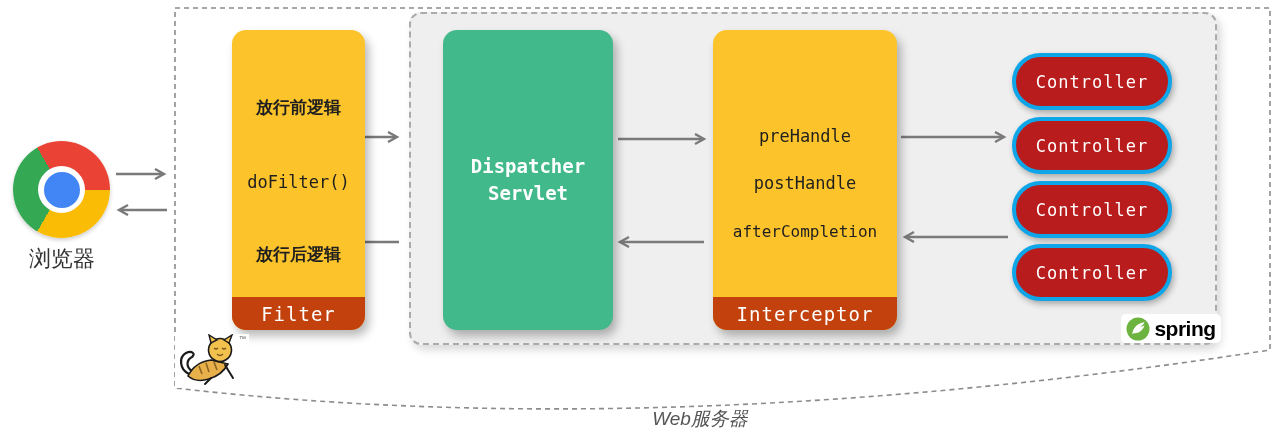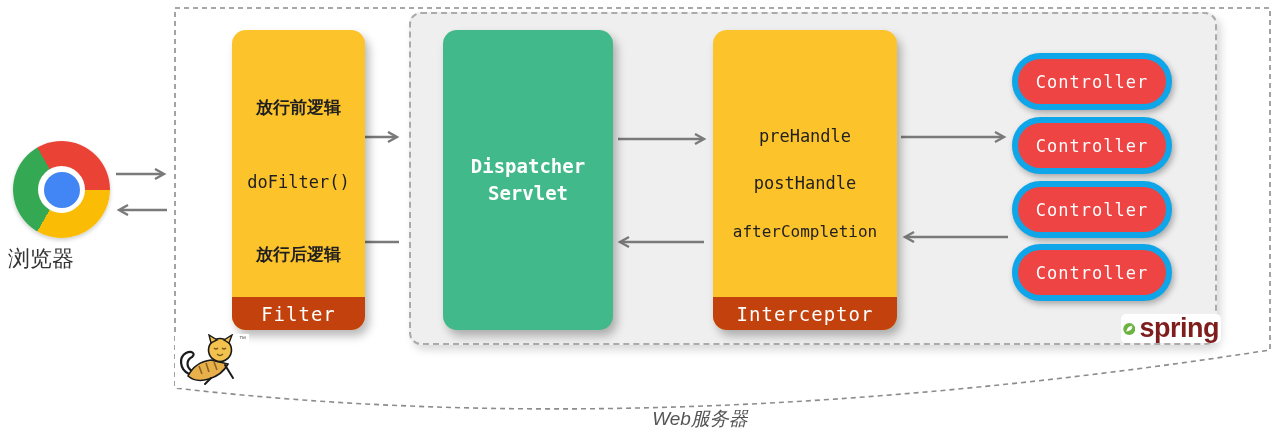--- a/index.html
+++ b/index.html
@@ -32,57 +32,57 @@
     font-size:19px;letter-spacing:1px;
   }
   .dispatcher{
     display:flex;flex-direction:column;align-items:center;justify-content:center;
     color:#fff;font-family:"DejaVu Sans Mono","Liberation Mono",monospace;
     font-size:19px;font-weight:700;line-height:27px;text-align:center;
   }
 
   .pill{
     position:absolute;left:1012px;width:160px;height:57px;box-sizing:border-box;
-    background:#ef4444;border:6px solid #0ea5e9;border-radius:29px;
+    background:#b91c1c;border:4px solid #0ea5e9;border-radius:29px;
     display:flex;align-items:center;justify-content:center;color:#fff;
     font-family:"DejaVu Sans Mono","Liberation Mono",monospace;font-size:17px;
     letter-spacing:1px;box-shadow:2px 3px 6px rgba(0,0,0,.3);
   }
 
   
   .chrome{
     position:absolute;left:13px;top:141px;width:97px;height:97px;border-radius:50%;
     background:conic-gradient(from 330deg,#ea4335 0 120deg,#fbbc05 0 240deg,#34a853 0 360deg);
     box-shadow:0 2px 4px rgba(0,0,0,.2);
   }
   .chrome .white-ring{
     position:absolute;left:50%;top:50%;width:47px;height:47px;margin:-23.5px 0 0 -23.5px;
     border-radius:50%;background:#fff;
   }
   .chrome .blue-core{
     position:absolute;left:50%;top:50%;width:36px;height:36px;margin:-18px 0 0 -18px;
     border-radius:50%;background:#4285f4;
   }
   .browser-label{
-    position:absolute;left:8px;top:244px;width:108px;
+    position:absolute;left:8px;top:244px;width:108px;text-align:center;
     font-size:22px;color:#333;
   }
   .web-server-label{
     position:absolute;left:630px;top:406px;width:140px;text-align:center;
     font-size:19px;color:#555;font-style:italic;
   }
 
   .tomcat{position:absolute;left:175px;top:334px;width:74px;height:54px;background:#fff;}
   .spring-logo{
     position:absolute;left:1121px;top:314px;width:96px;height:29px;background:#fff;
     border-radius:5px;display:flex;align-items:center;justify-content:center;gap:4px;
     padding:0 2px;
   }
   .spring-logo .brand{
-    color:#7f1d1d;font-size:27px;font-weight:700;letter-spacing:-0.5px;line-height:1;
+    color:#000000;font-size:21px;font-weight:700;letter-spacing:-0.5px;line-height:1;
   }
 </style>
 </head>
 <body>
 
 <div class="stage">
 
   <div class="spring-container"></div>
 
   <svg class="layer">

